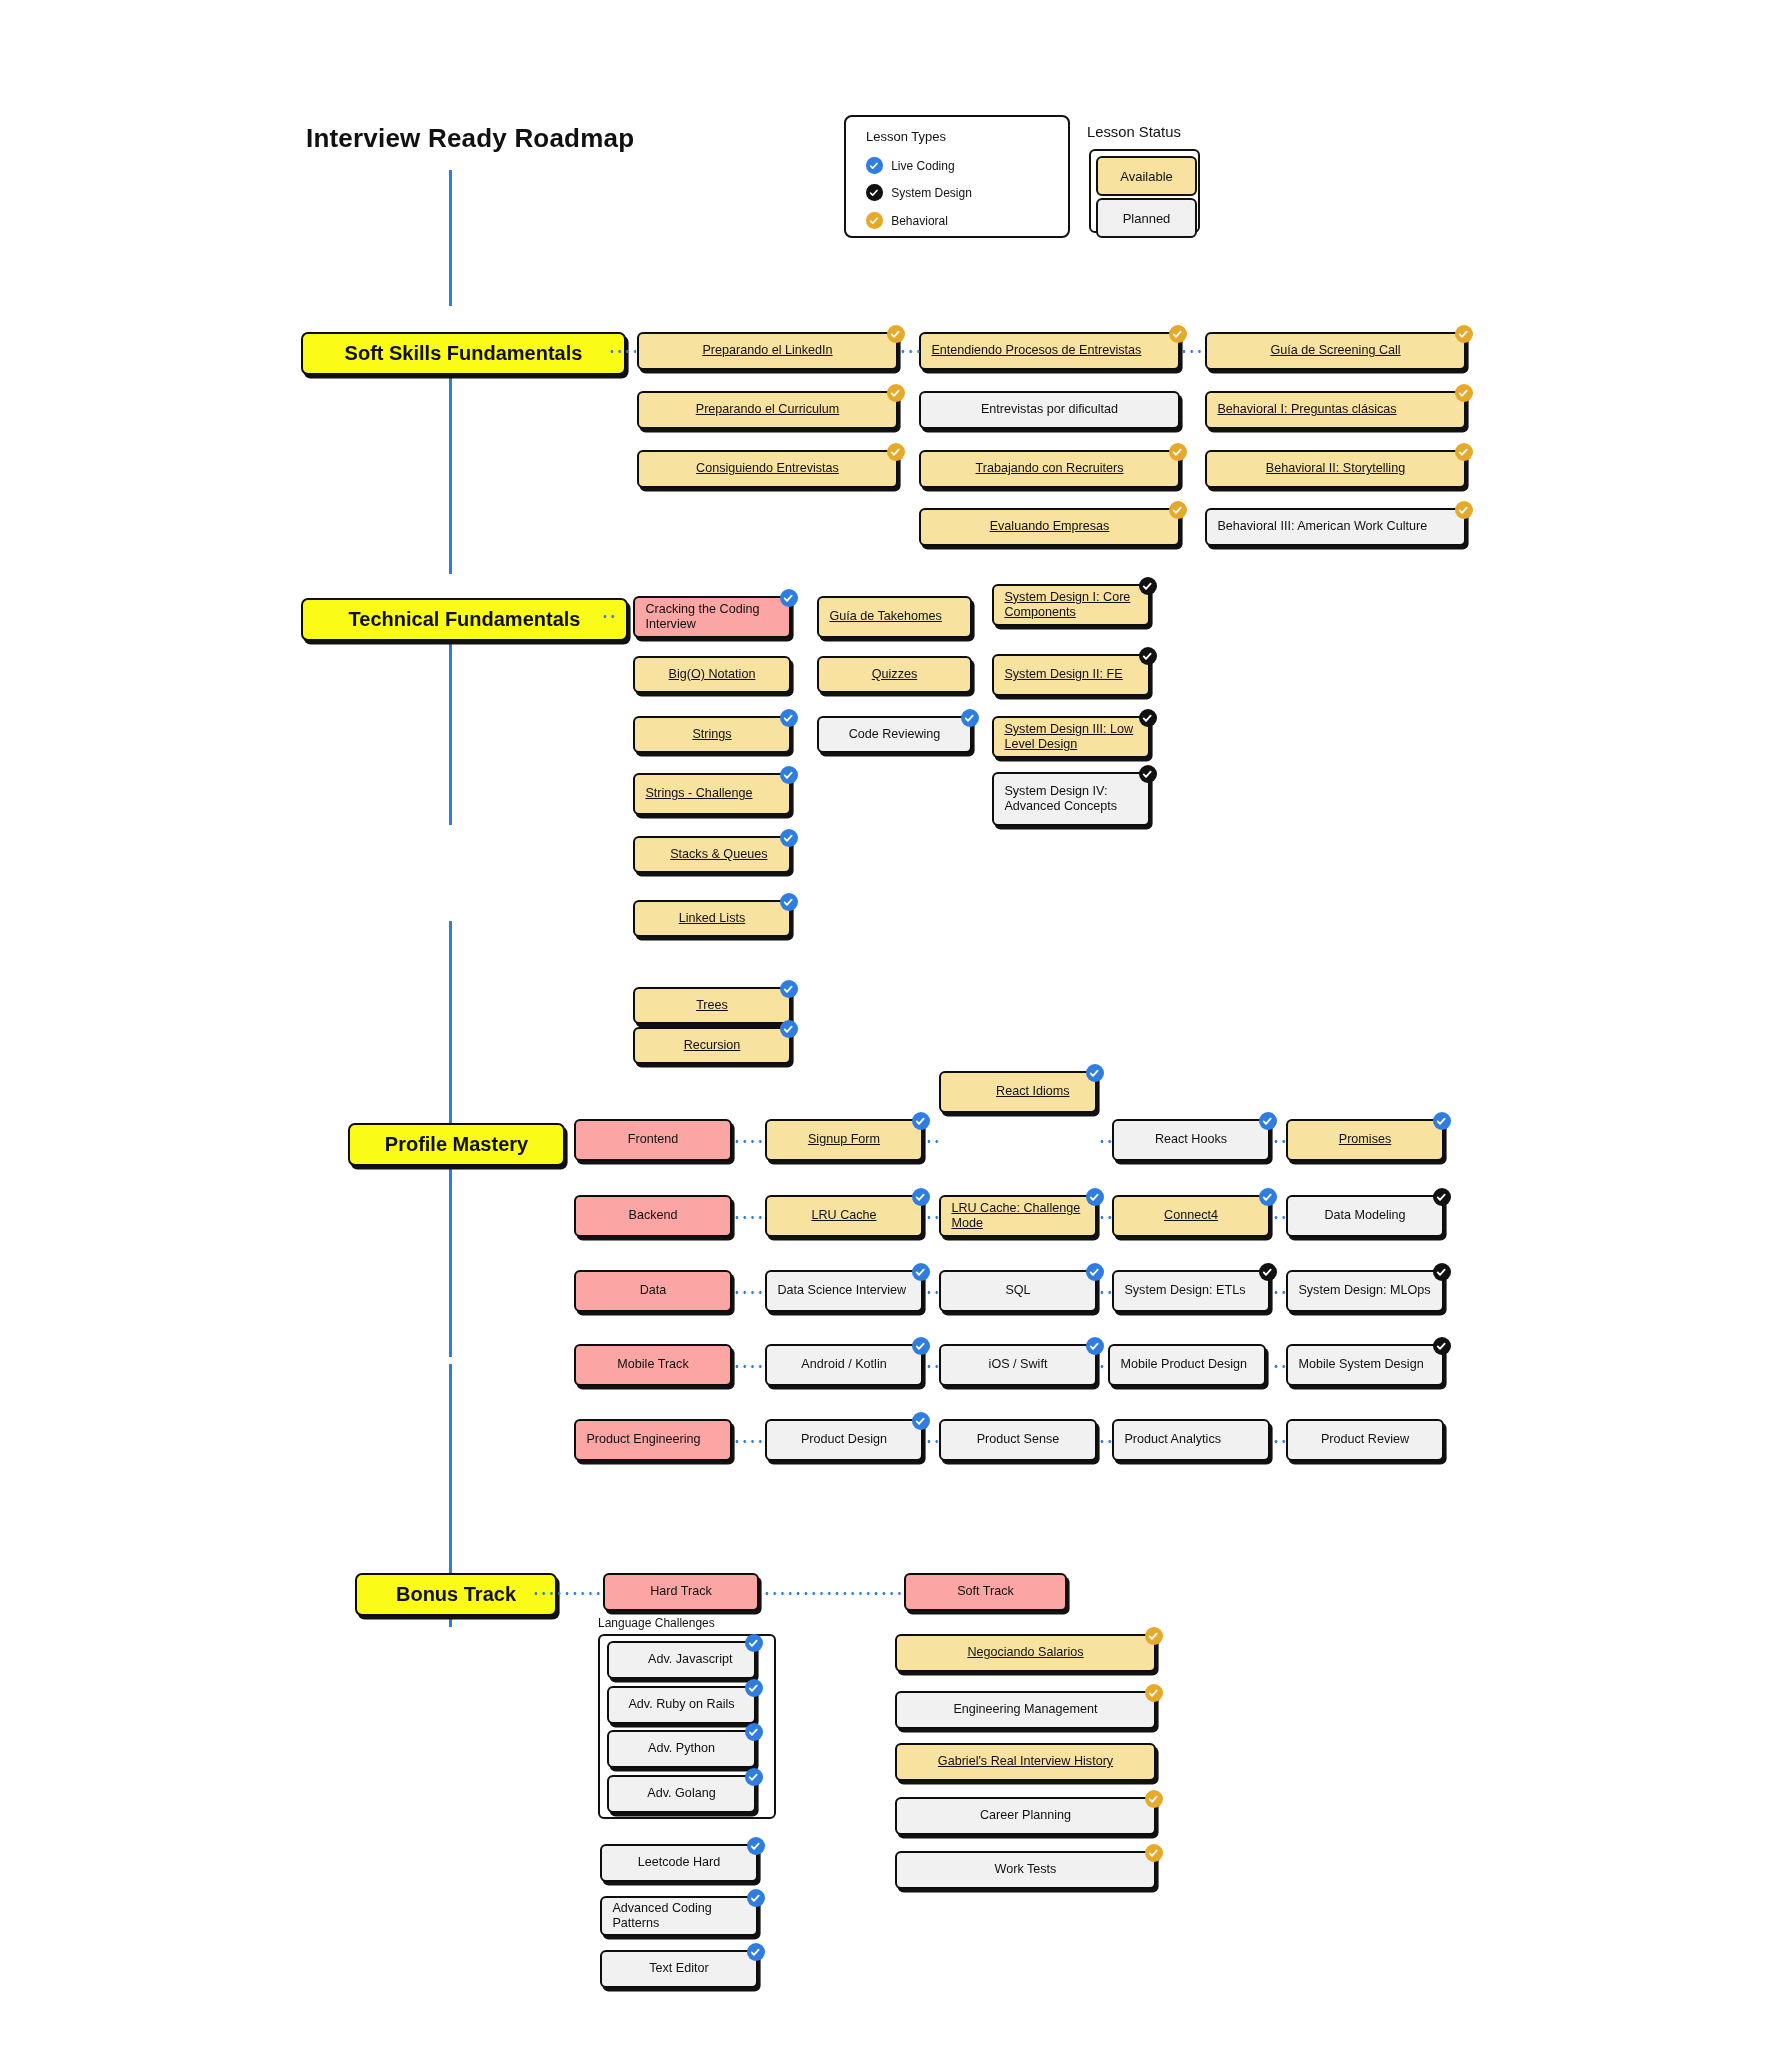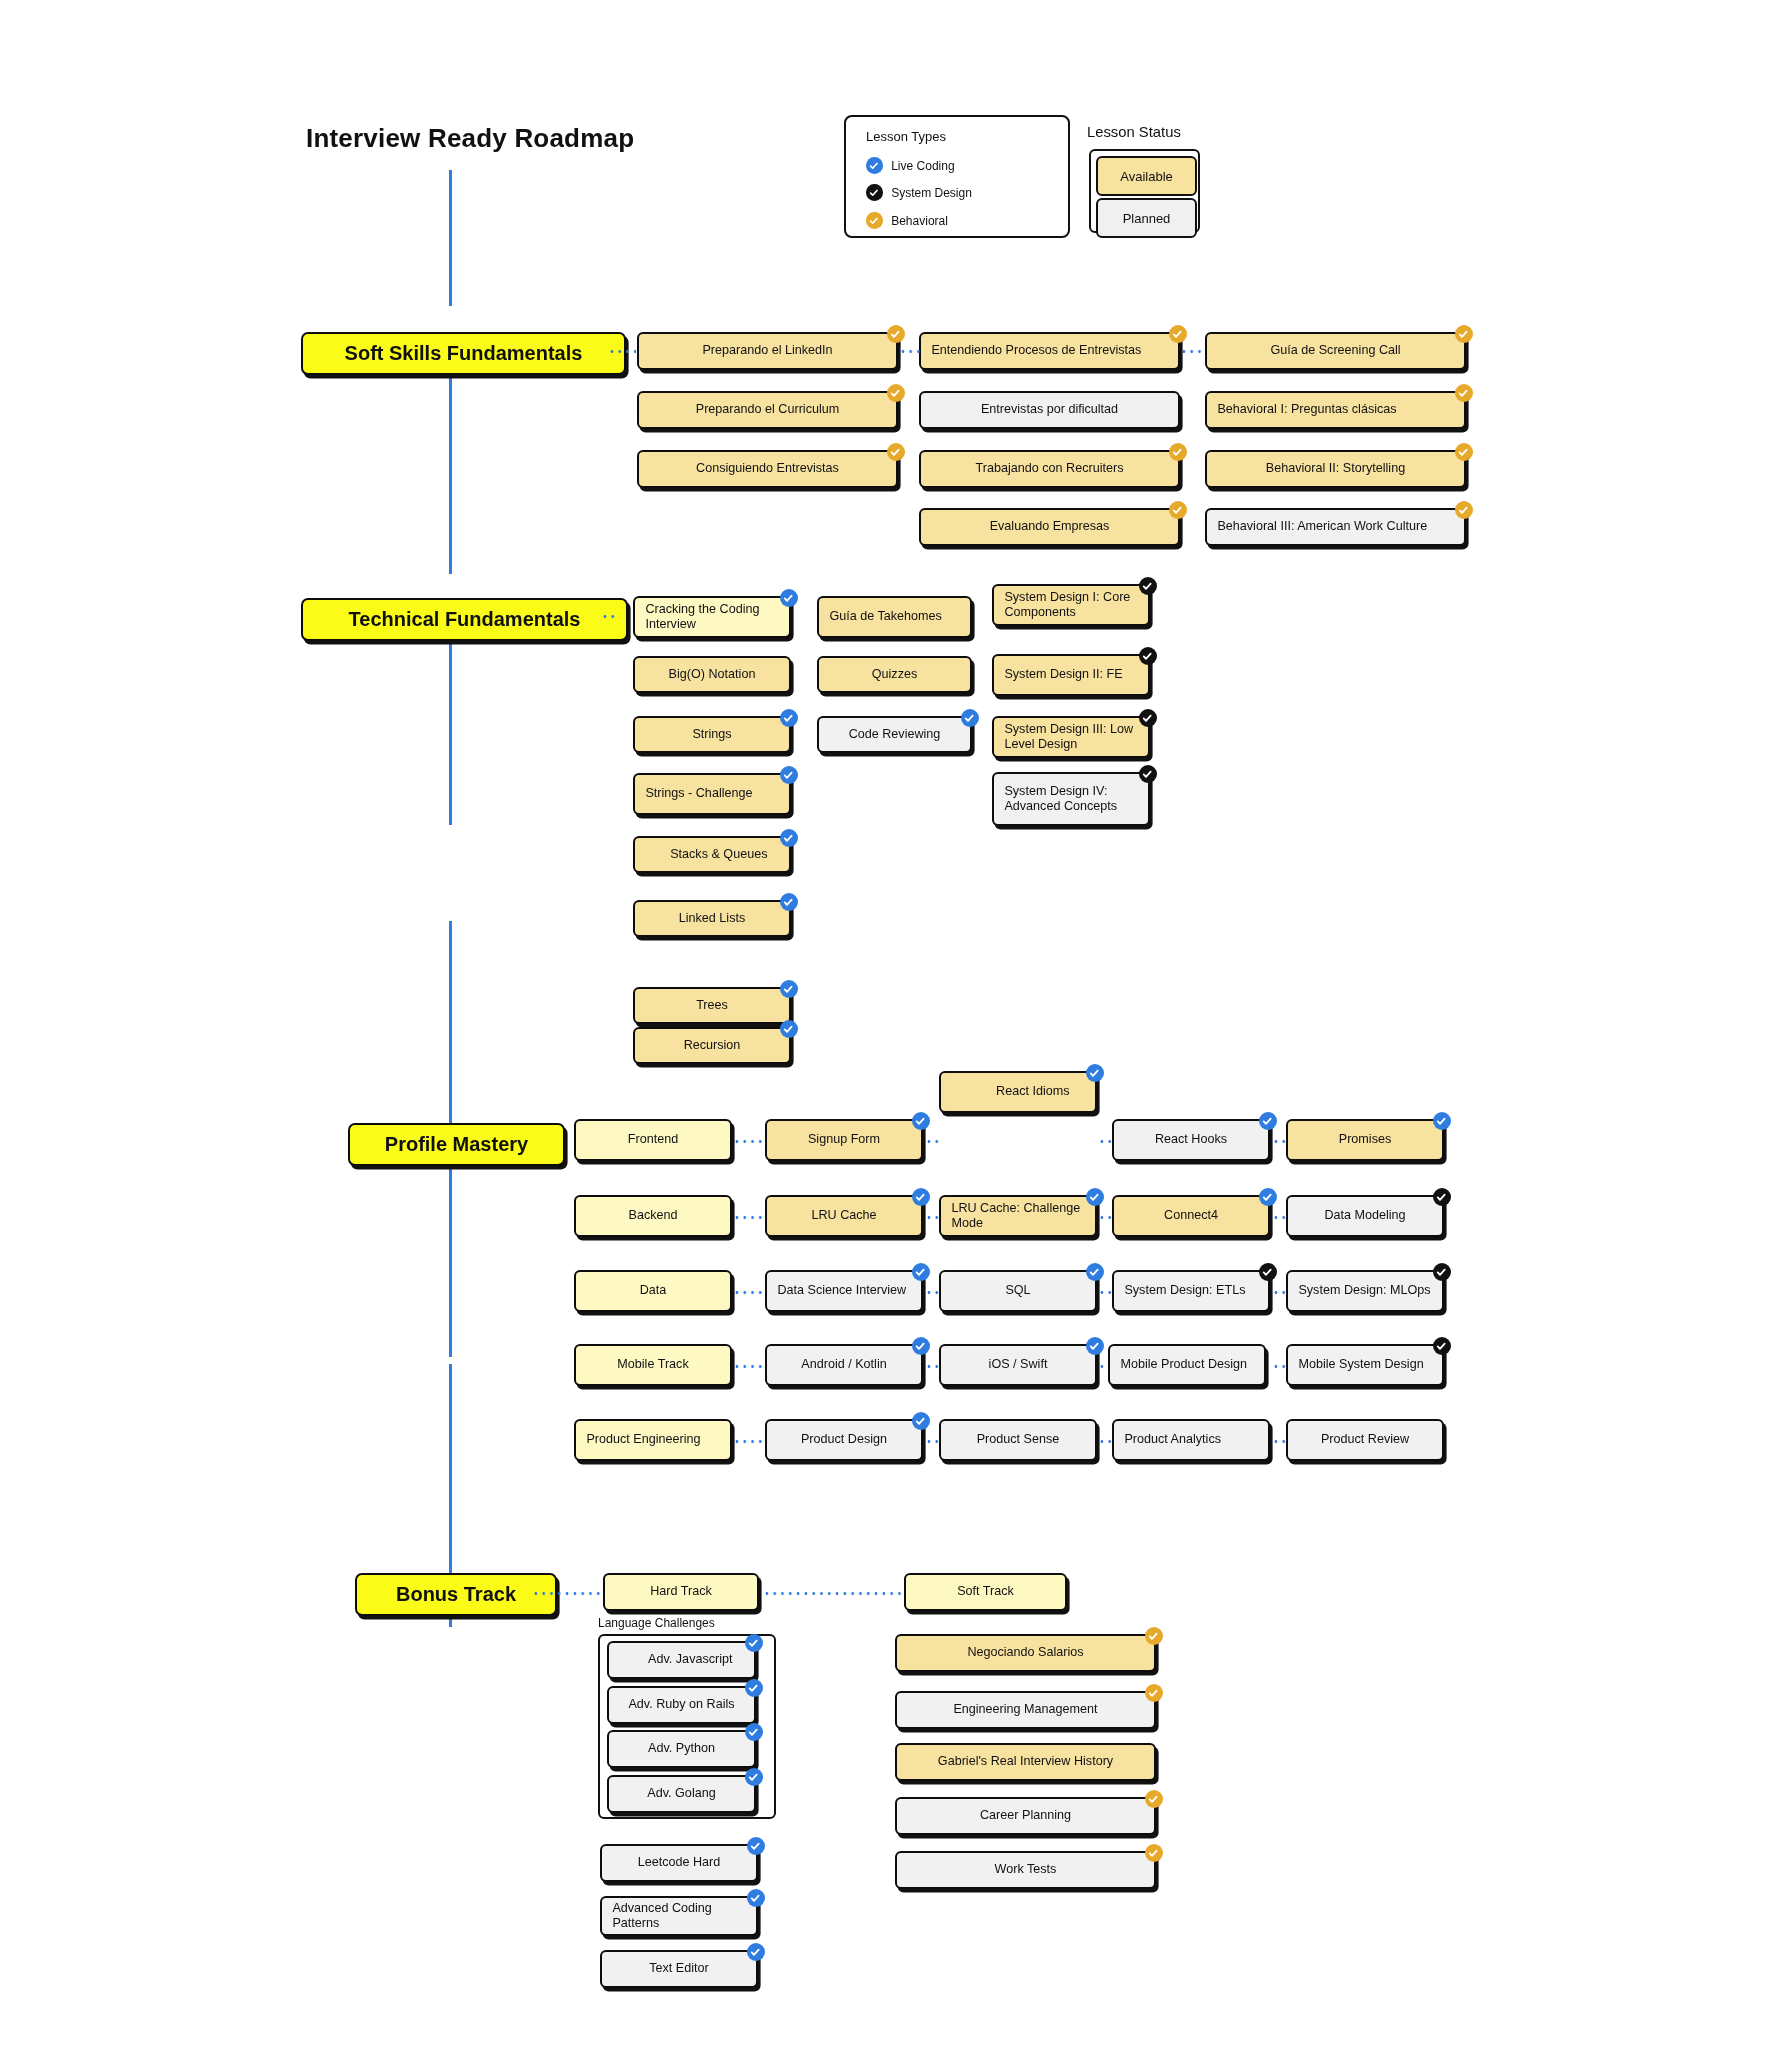--- a/index.html
+++ b/index.html
@@ -35,23 +35,23 @@
   .sec{position:absolute;height:39px;background:#fbfb18;border:2.6px solid #0d0d0d;border-radius:7px;
        box-shadow:2.6px 3.5px 0 #111;display:flex;align-items:center;justify-content:center;
        font-size:20px;font-weight:600;color:#111;white-space:nowrap;padding:0 12px;}
 
   
   .node{position:absolute;border:2.6px solid #0d0d0d;border-radius:6px;box-shadow:2.6px 3.5px 0 #111;
         display:flex;align-items:center;box-sizing:border-box;padding:0 10.4px;
         font-size:12.6px;line-height:1.22;color:#111;}
   .node.center{justify-content:center;text-align:center;}
   .node.left{justify-content:flex-start;text-align:left;}
-  .n-amber{background:#f8e2a0;}
+  .n-amber{background:#f8e2a0;text-decoration:underline;}
   .n-grey{background:#f1f1f1;}
-  .n-blue{background:#fef9c3;}
+  .n-blue{background:#fca5a5;}
 
   .node .nb{position:absolute;top:-8.7px;right:-8.7px;width:18px;height:18px;border-radius:50%;
             display:flex;align-items:center;justify-content:center;z-index:6;}
   .node .nb svg{width:10.4px;height:10.4px;}
 
   
   .dots{position:absolute;height:2.6px;background-image:radial-gradient(circle,#2f7de1 1.4px,transparent 1.5px);
         background-size:7.8px 2.6px;background-repeat:repeat-x;background-position:0 center;}
 
   

